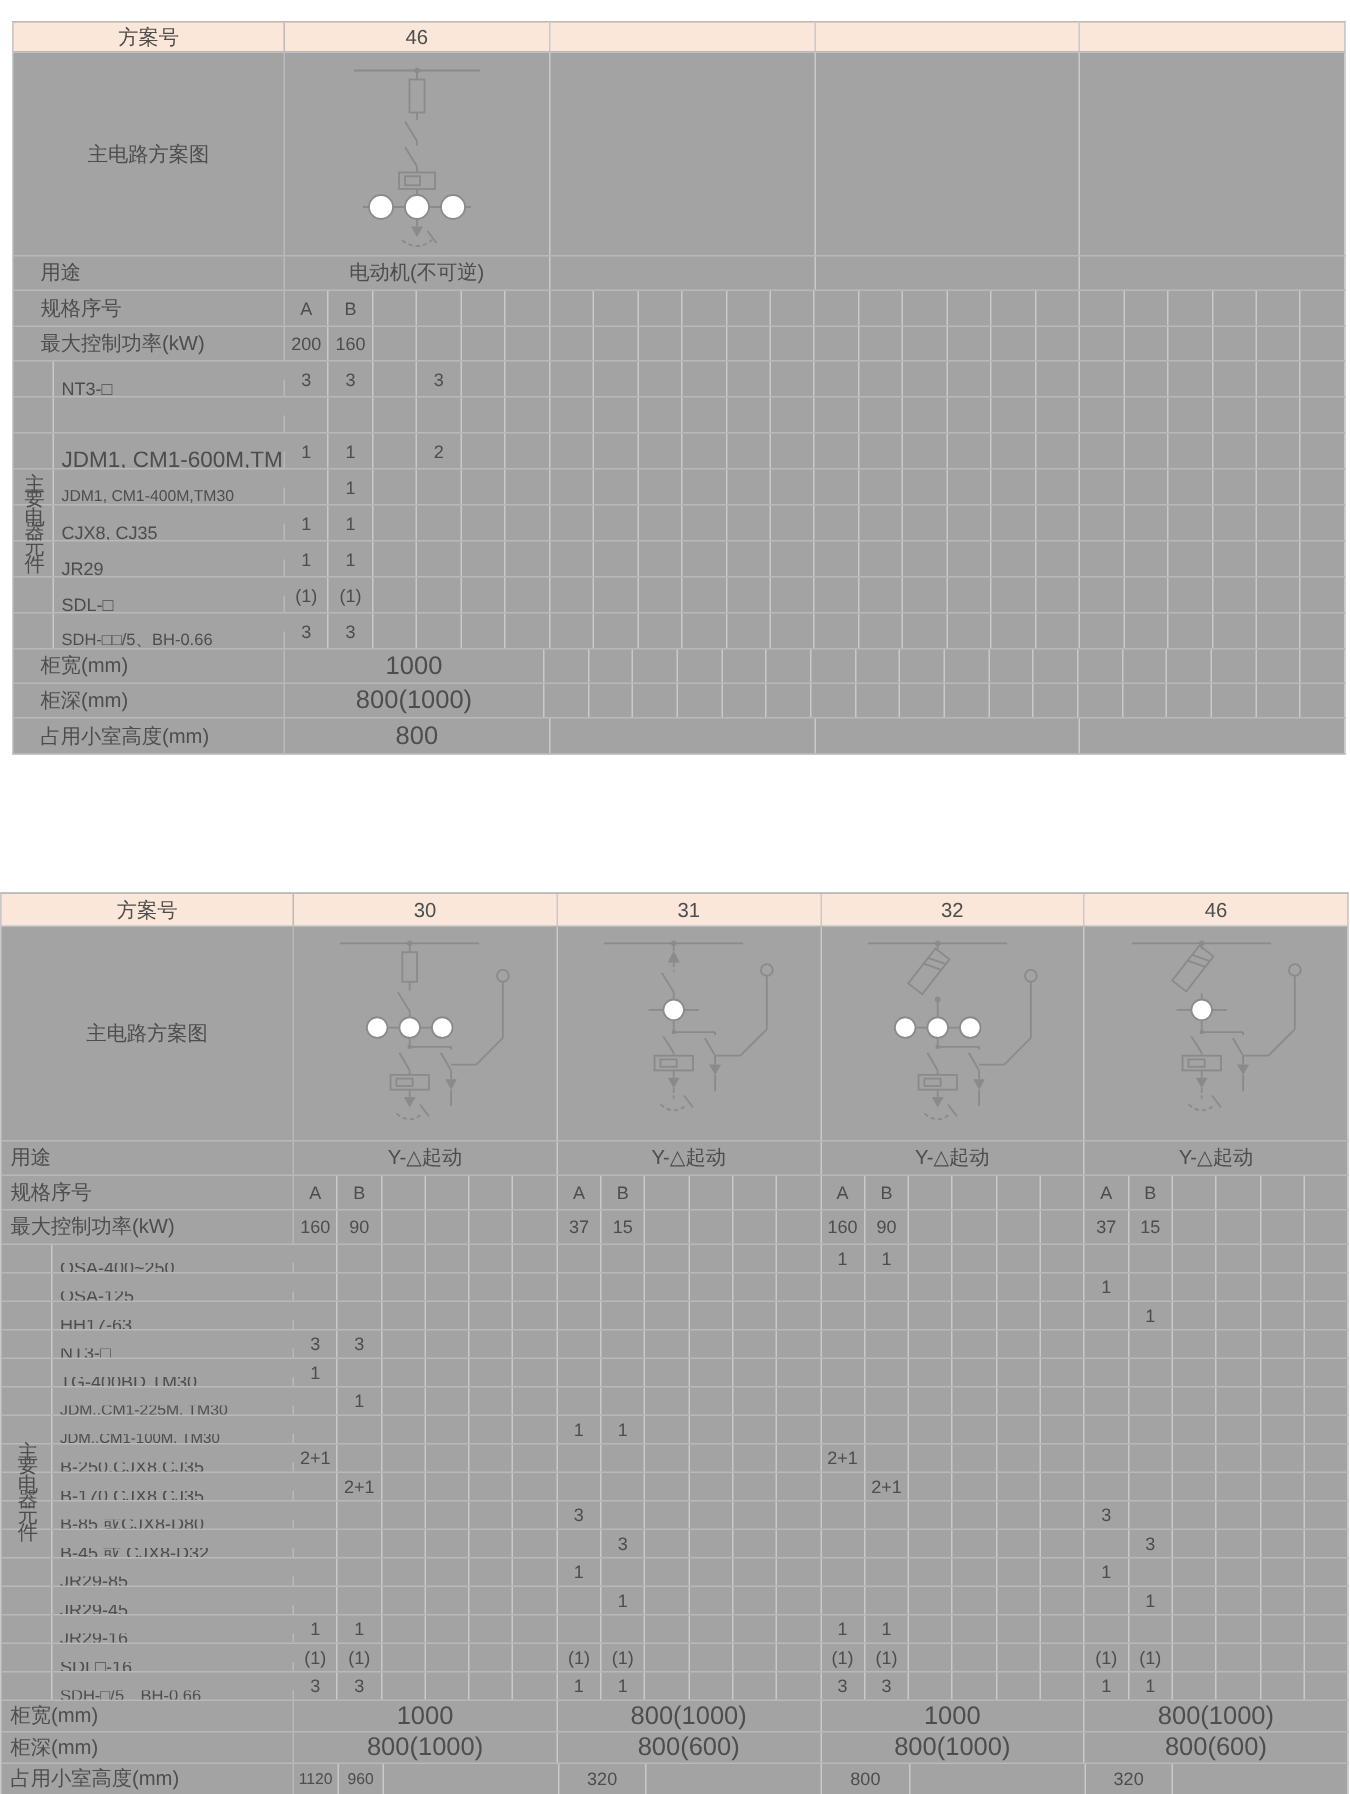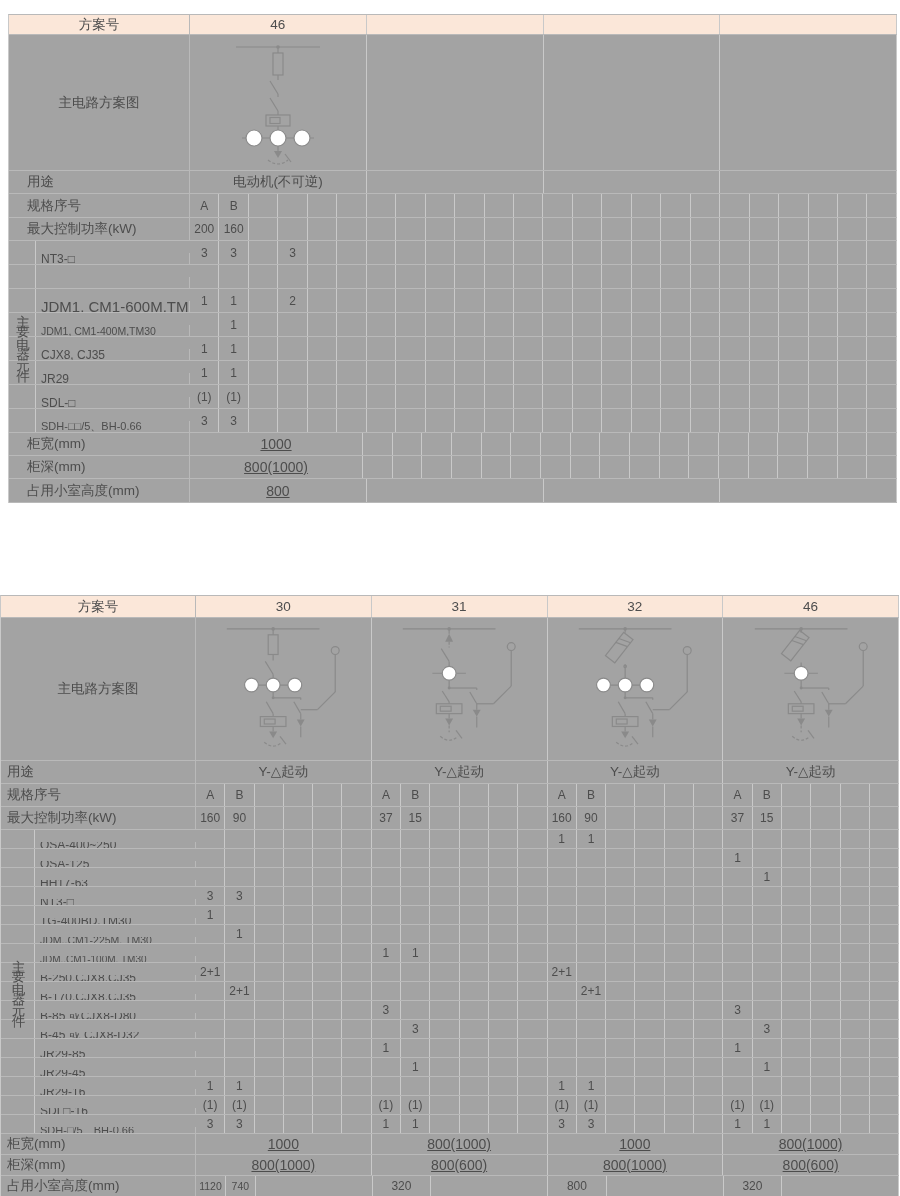--- a/index.html
+++ b/index.html
@@ -10,21 +10,21 @@
   .t1 .lbl{width:181px;padding-left:18px;}
   .t2 .lbl{width:195px;padding-left:6px;}
   .lbl.center{justify-content:center;padding-left:0;}
   .hdr{background:#fbe7d9;}
   .bigcols{flex:1;display:flex;}
   .col{flex:1 1 0;border-right:1px solid #c9c9c9;box-sizing:border-box;display:flex;align-items:center;justify-content:center;font-size:13.5px;overflow:hidden;}
   .grid{flex:1;display:flex;}
   .grid .cell{flex:1 1 0;border-right:1px solid #c9c9c9;box-sizing:border-box;display:flex;align-items:center;justify-content:center;font-size:12px;overflow:hidden;white-space:nowrap;}
   .grid .span2{flex:2 2 0;}
   .grid .span4{flex:4 4 0;}
-  .grid .span6{flex:6 6 0;font-size:14px;text-decoration:underline;}
+  .grid .span6{flex:6 6 0;font-size:17px;}
   .strip{width:27px;border-right:1px solid #c9c9c9;box-sizing:border-box;}
   .t2 .strip{width:34px;}
   .name{flex:0 0 auto;font-size:12px;padding-left:5px;display:flex;align-items:center;border-right:1px solid #b9b9b9;box-sizing:border-box;white-space:nowrap;overflow:hidden;margin-top:12px;}
   .t1 .name{width:154px;}
   .t2 .name{width:161px;}
   .t1 .comp{height:24px;}
   .t2 .comp{height:19px;}
   .vlab{position:absolute;display:flex;align-items:center;justify-content:center;}
   .vlab span{writing-mode:vertical-rl;text-orientation:upright;letter-spacing:11px;font-size:13.5px;}
   .dia{display:flex;align-items:center;justify-content:center;}
@@ -1181,21 +1181,21 @@
       <div class="cell span6">800(1000)</div>
       <div class="cell span6">800(600)</div>
       <div class="cell span6">800(1000)</div>
       <div class="cell span6">800(600)</div>
     </div>
   </div>
   <div class="row" style="height:21px">
     <div class="lbl">占用小室高度(mm)</div>
     <div class="grid">
       <div class="cell" style="font-size:10.5px">1120</div>
-      <div class="cell" style="font-size:10.5px">740</div>
+      <div class="cell" style="font-size:10.5px">960</div>
       <div class="cell span4"></div>
       <div class="cell span2">320</div>
       <div class="cell span4"></div>
       <div class="cell span2">800</div>
       <div class="cell span4"></div>
       <div class="cell span2">320</div>
       <div class="cell span4"></div>
     </div>
   </div>
 

